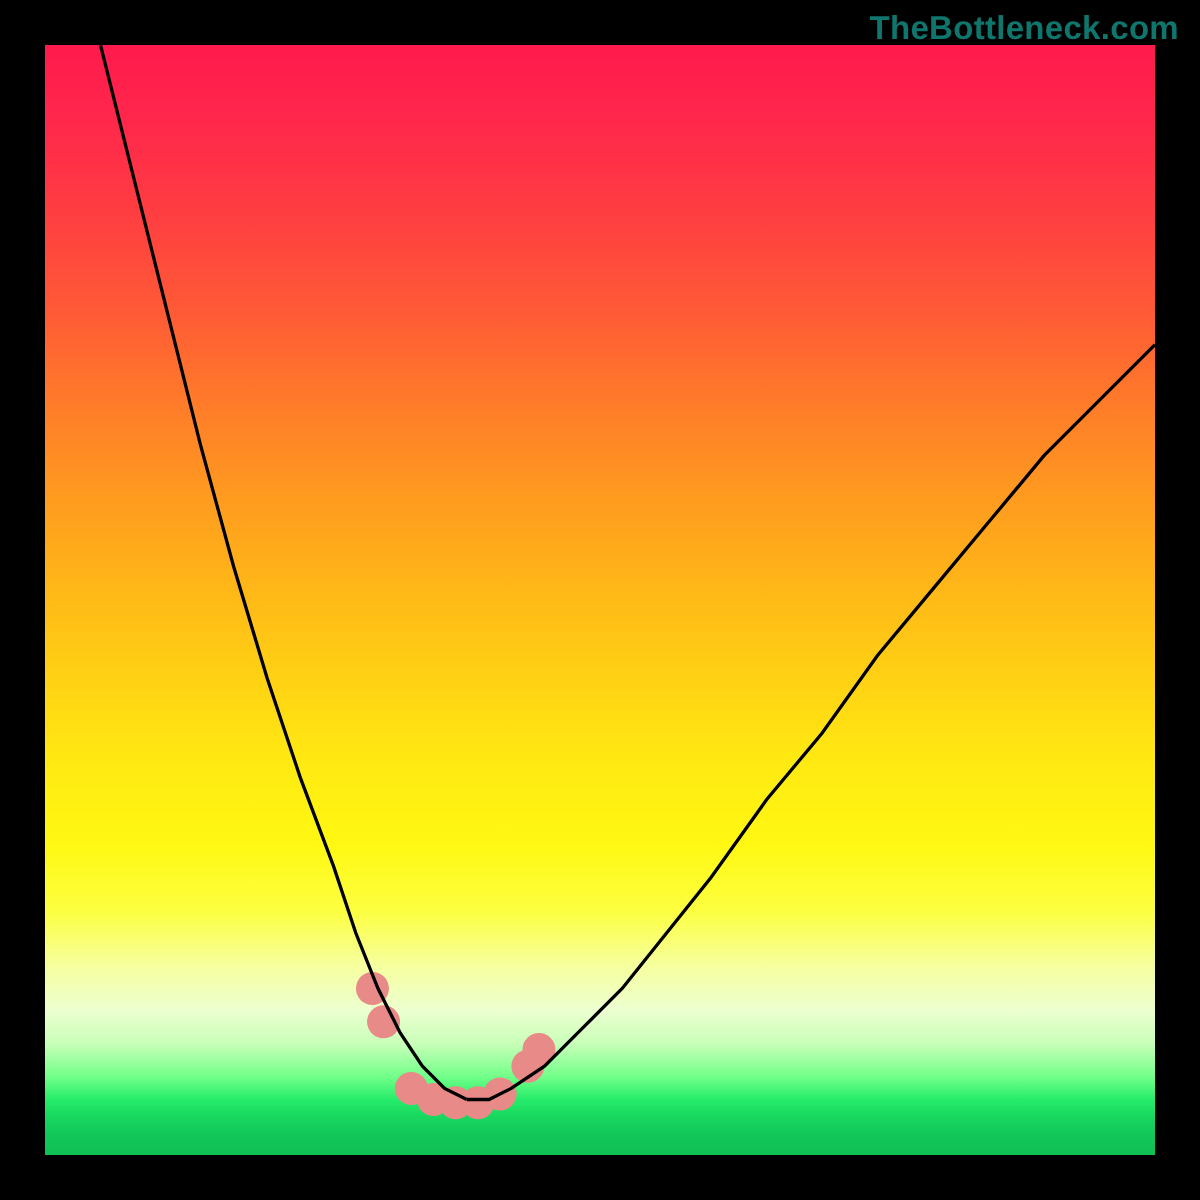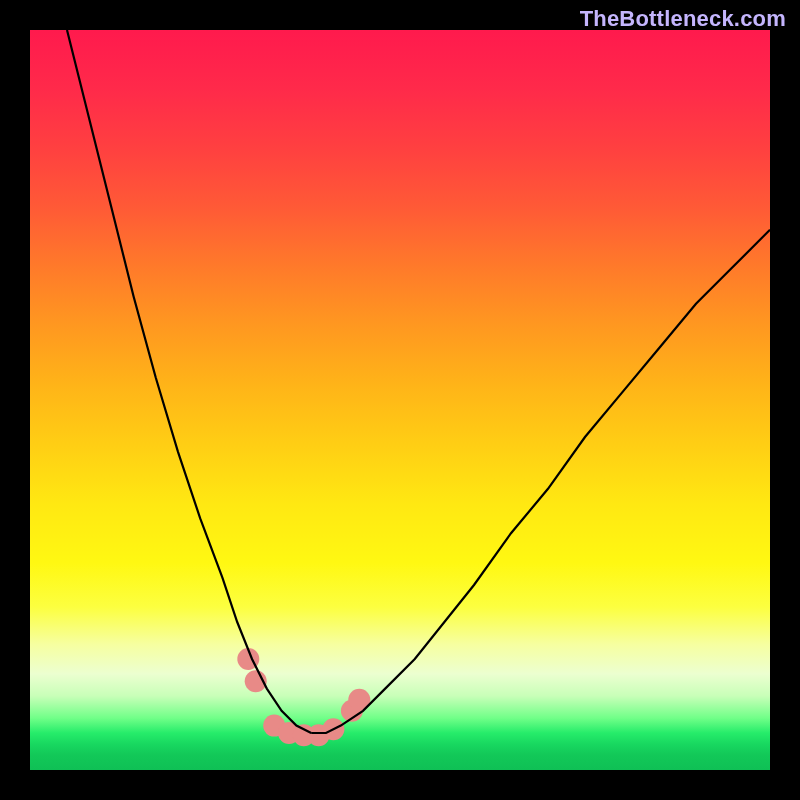--- a/index.html
+++ b/index.html
@@ -57,21 +57,21 @@
     position: absolute;
     left: 0;
     top: 0;
     width: 740px;
     height: 740px;
   }
   .watermark {
     position: absolute;
     top: 6px;
     right: 14px;
-    color: #c4b5fd;
+    color: #0f766e;
     font-size: 22px;
     font-weight: bold;
     letter-spacing: 0.2px;
   }
 </style>
 </head>
 <body>
 <div class="container">
 
   <div class="watermark">TheBottleneck.com</div>

